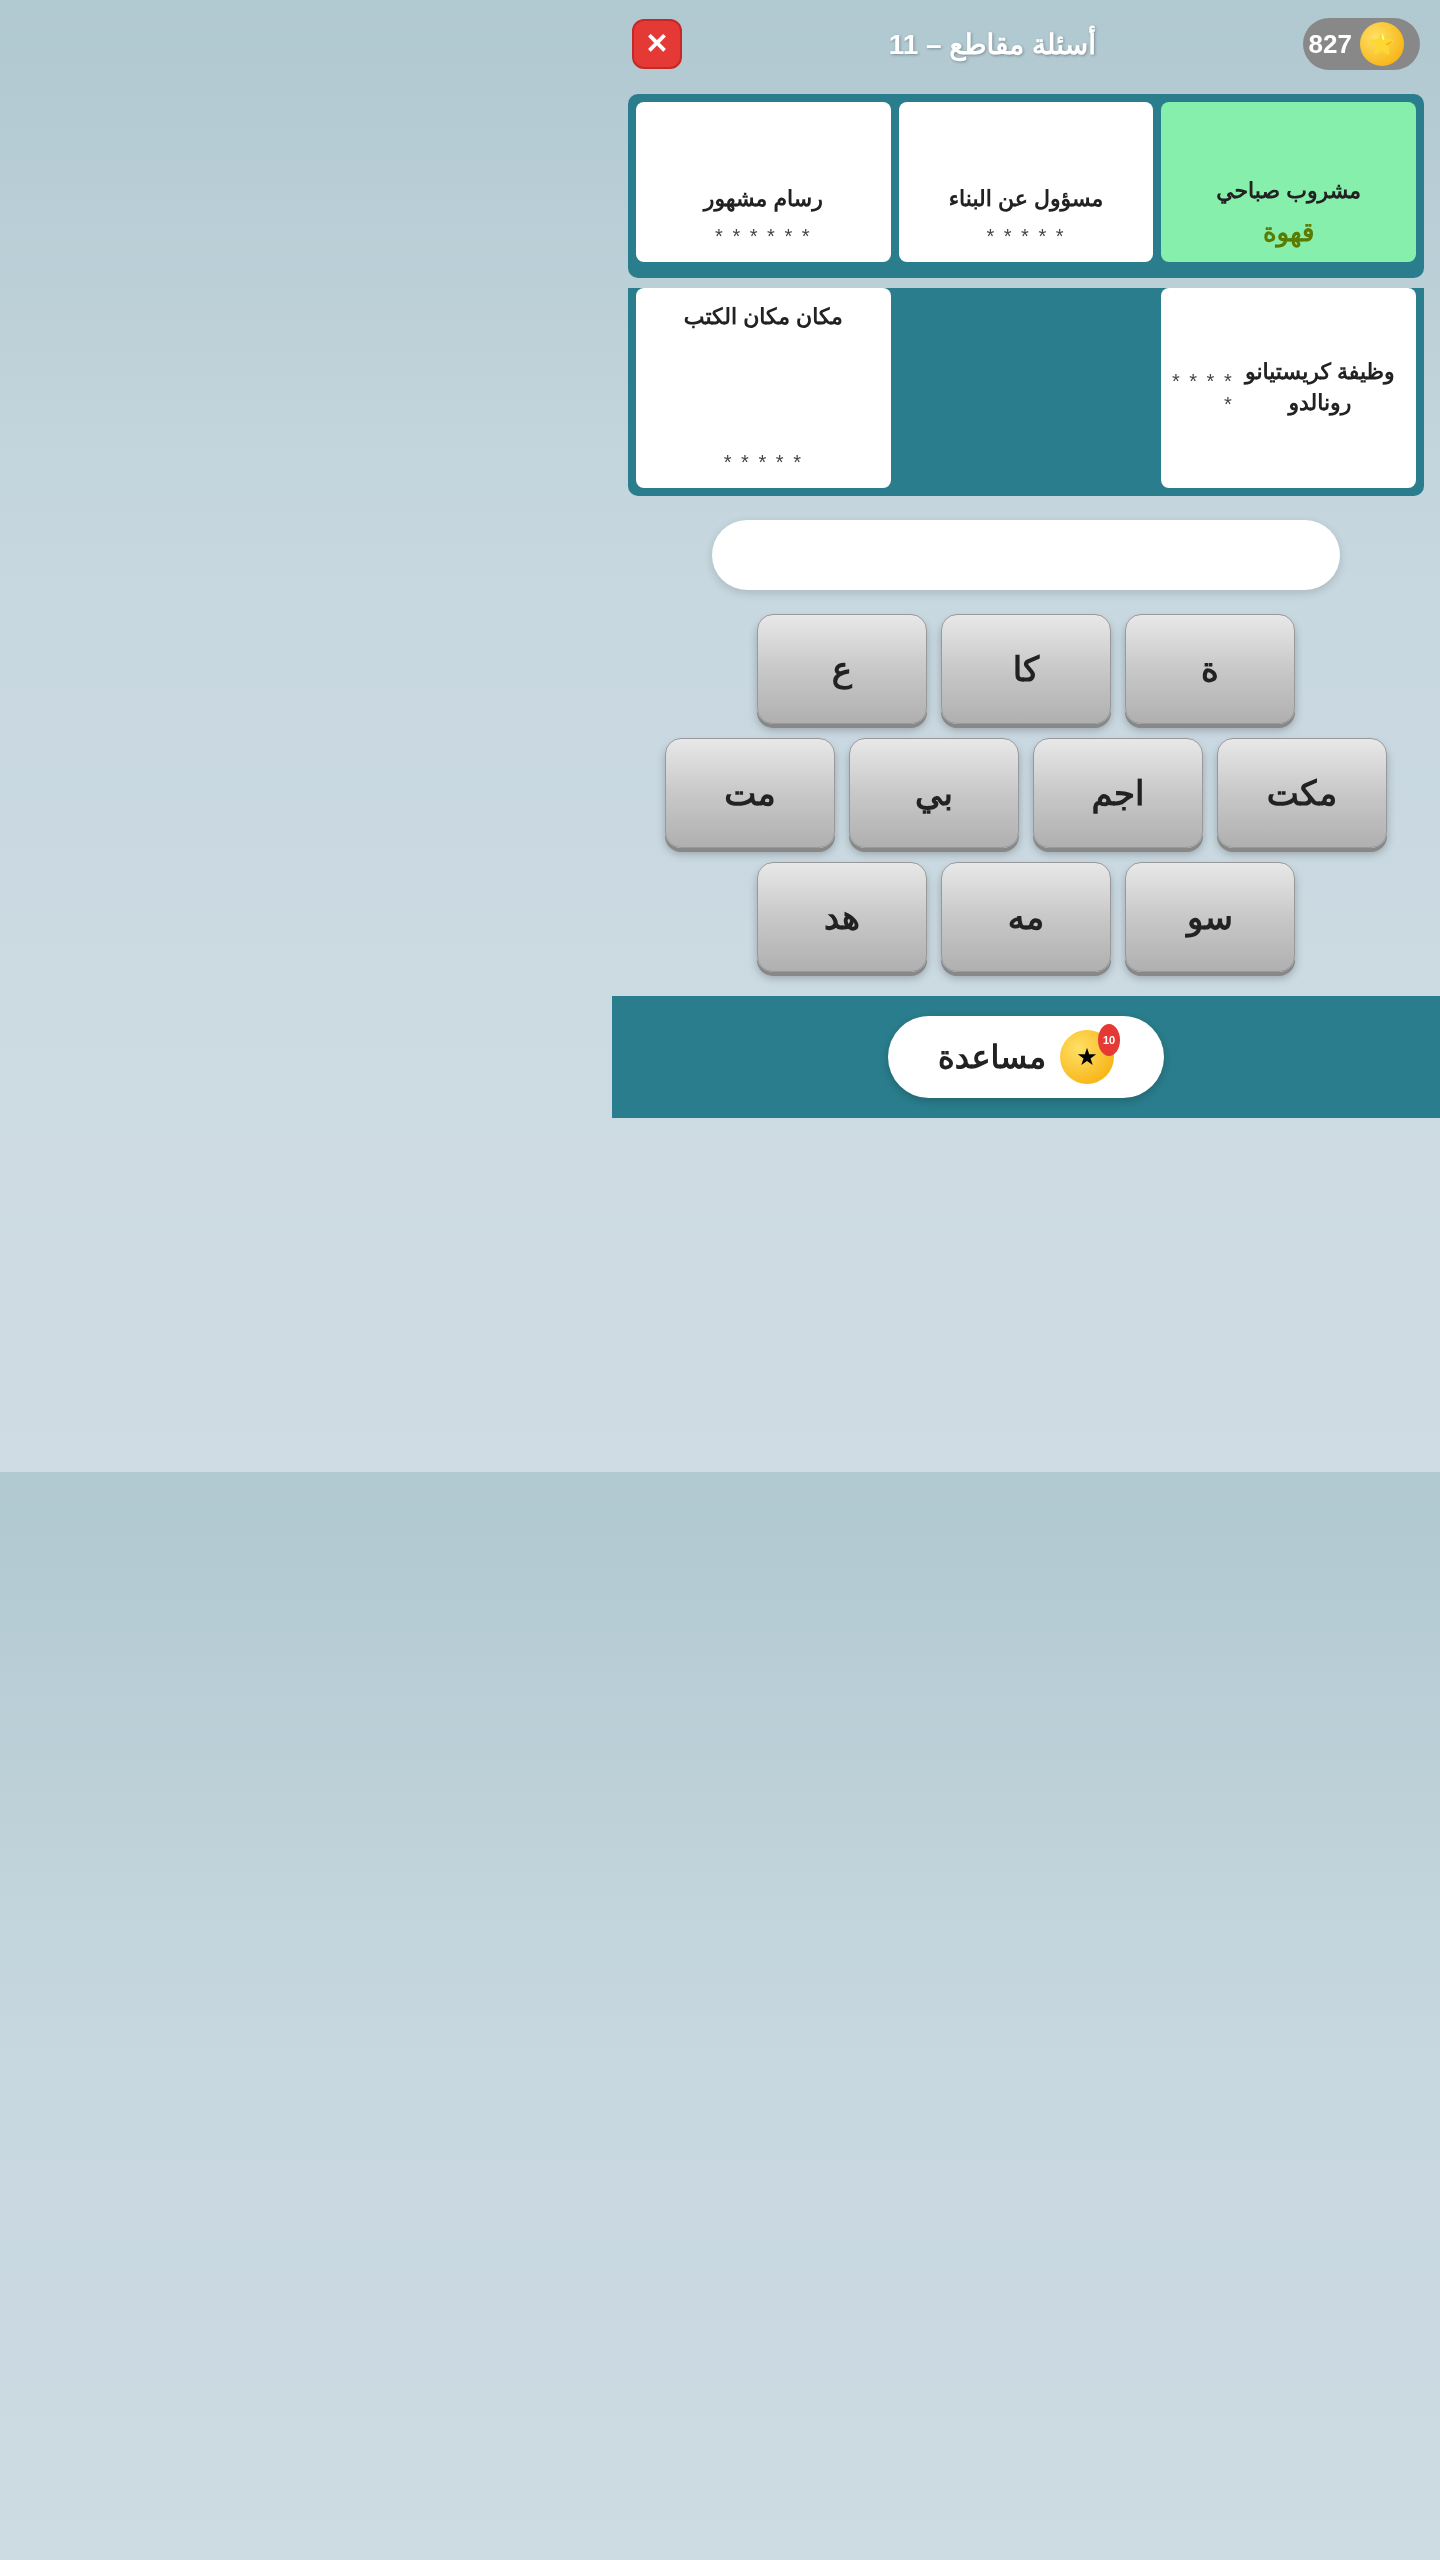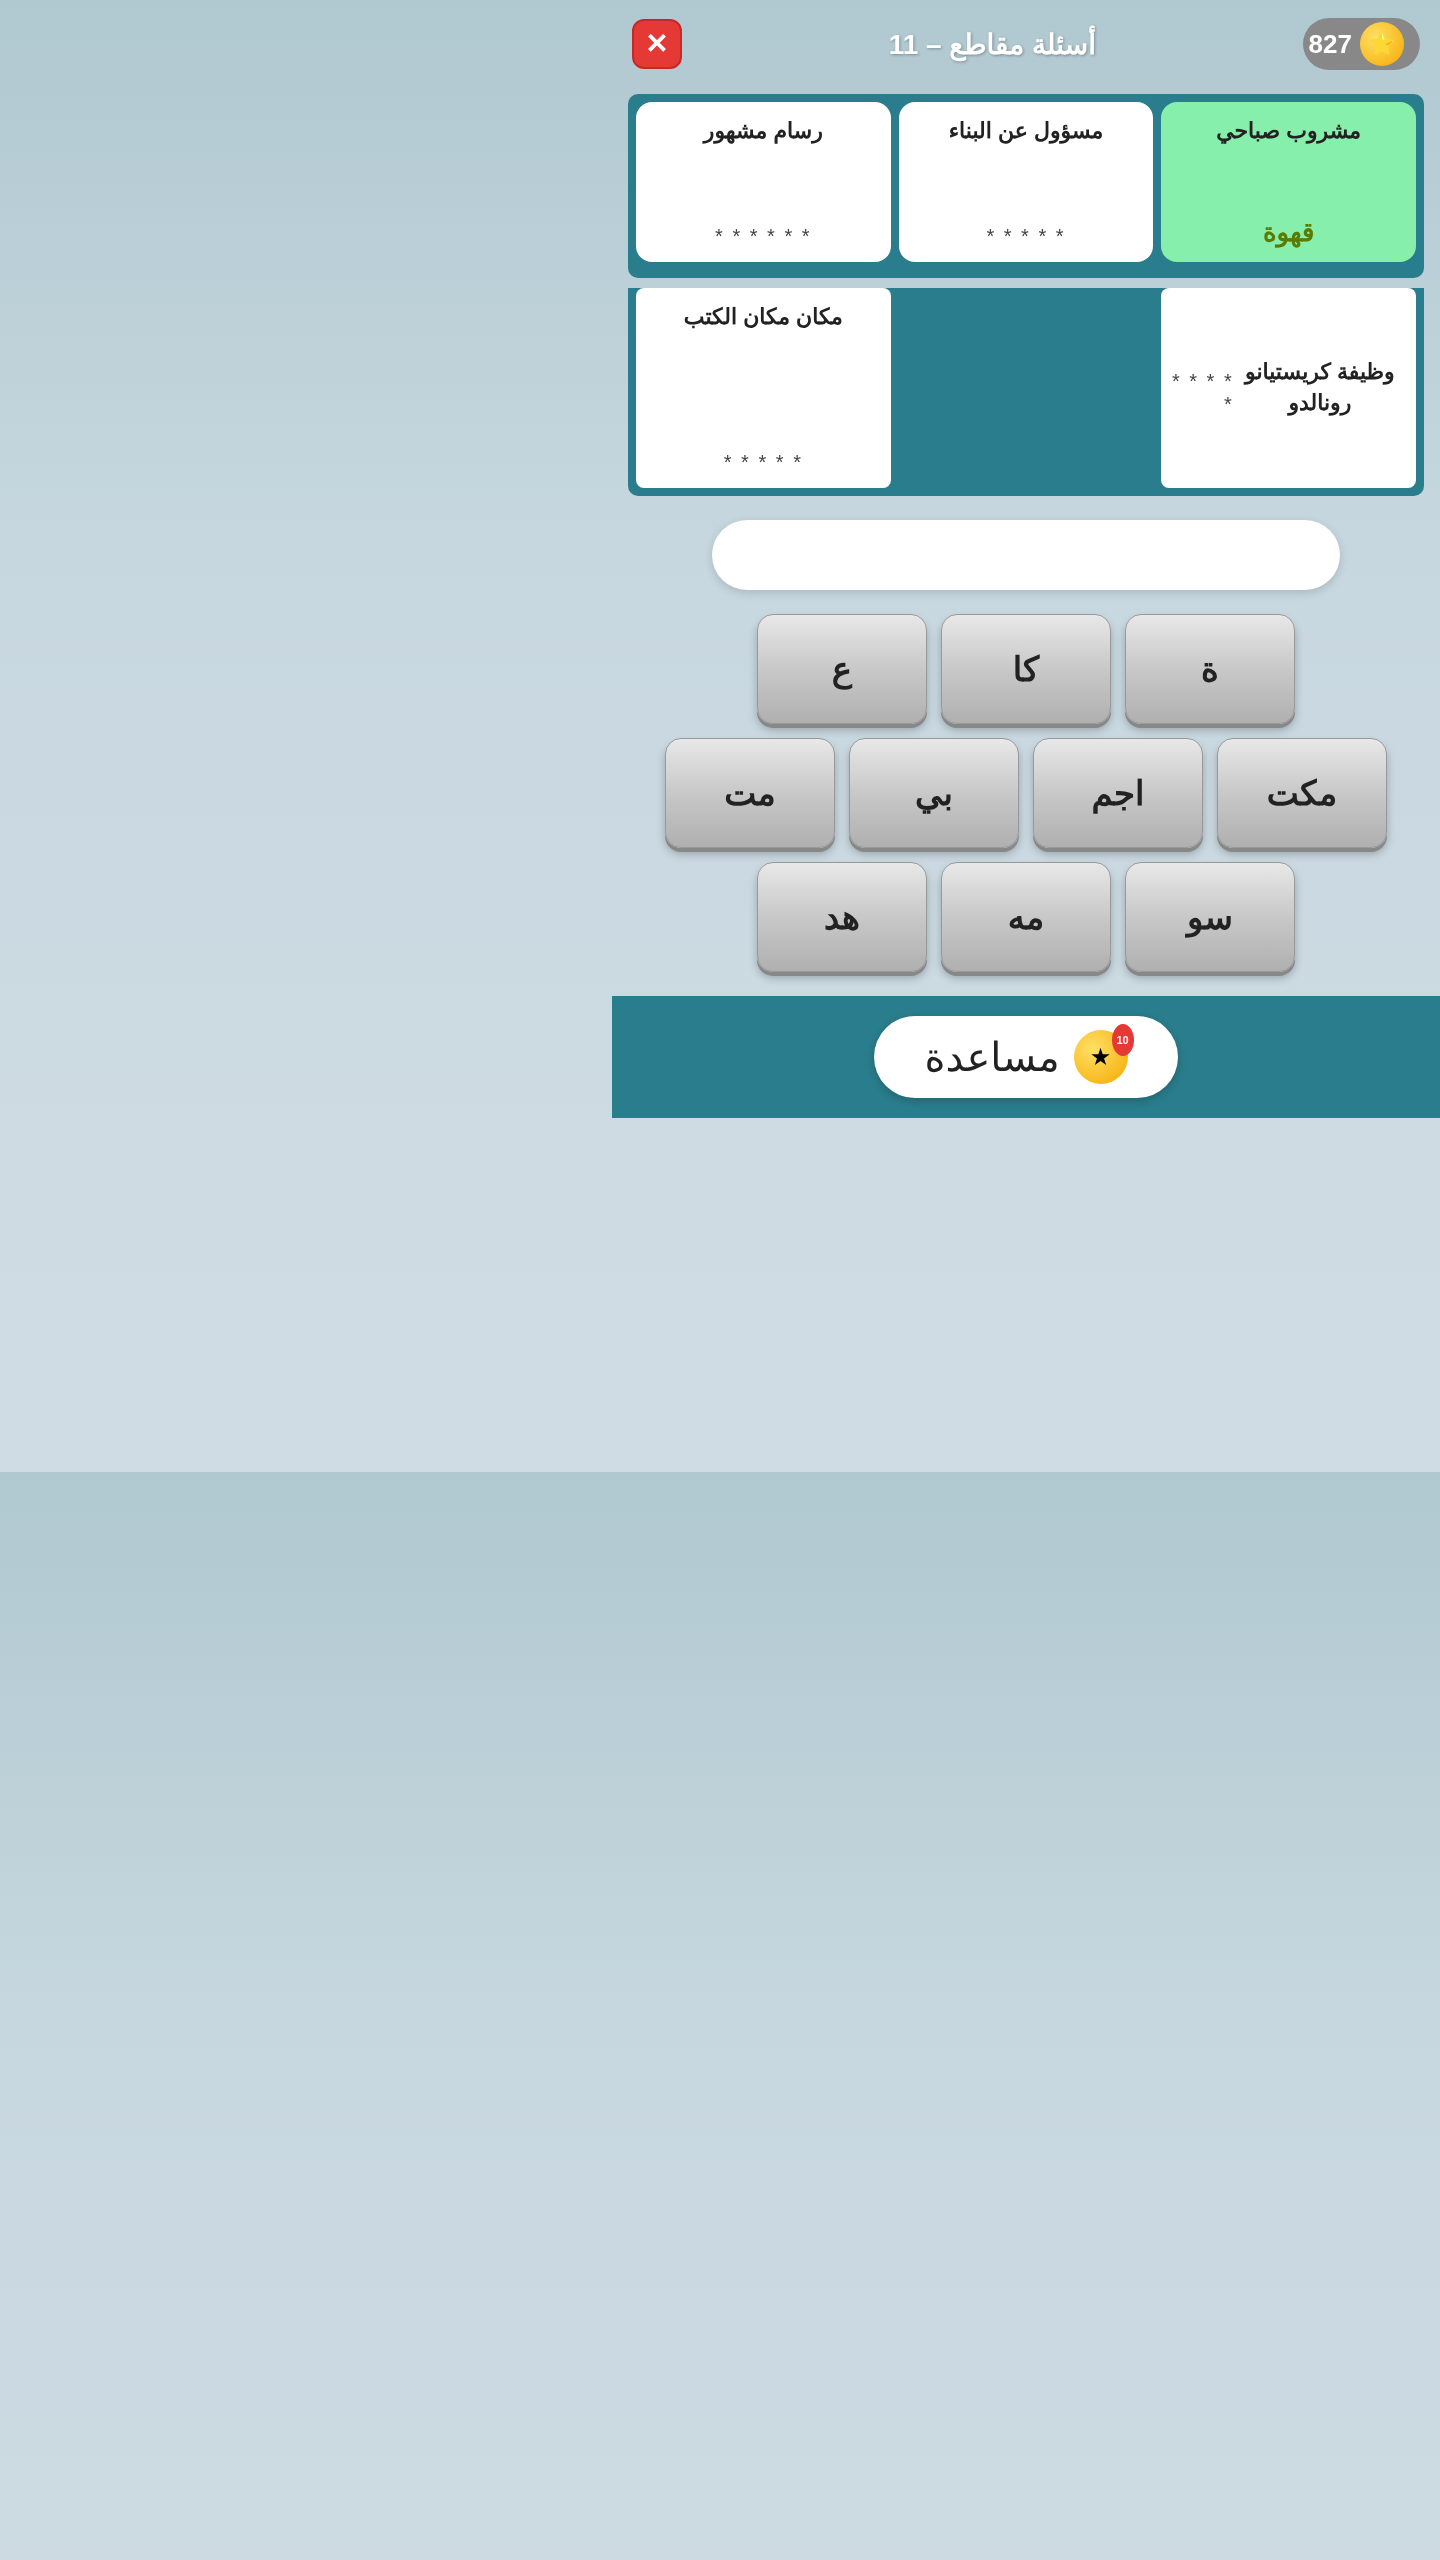--- a/index.html
+++ b/index.html
@@ -82,25 +82,25 @@
       border-radius: 10px;
       padding: 8px;
       display: grid;
       grid-template-columns: 1fr 1fr 1fr;
       grid-template-rows: auto auto;
       gap: 8px;
     }
 
     .card {
       background: white;
-      border-radius: 16px;
+      border-radius: 8px;
       display: flex;
       flex-direction: column;
       align-items: center;
-      justify-content: space-between;
+      justify-content: flex-end;
       padding: 14px 10px;
       min-height: 160px;
     }
 
     .card.answered {
       background: #86efac;
     }
 
     .card-clue {
       font-size: 22px;
@@ -220,22 +220,22 @@
       font-size: 11px;
       font-weight: bold;
       color: white;
     }
 
     .help-coin-star {
       font-size: 24px;
     }
 
     .help-label {
-      font-size: 40px;
-      font-weight: normal;
+      font-size: 32px;
+      font-weight: bold;
       color: #222;
     }
   </style>
 </head>
 <body>
 
 <div class="header">
   <div class="coins-display">
     <div class="coin-icon">⭐</div>
     <span class="coins-count">827</span>

